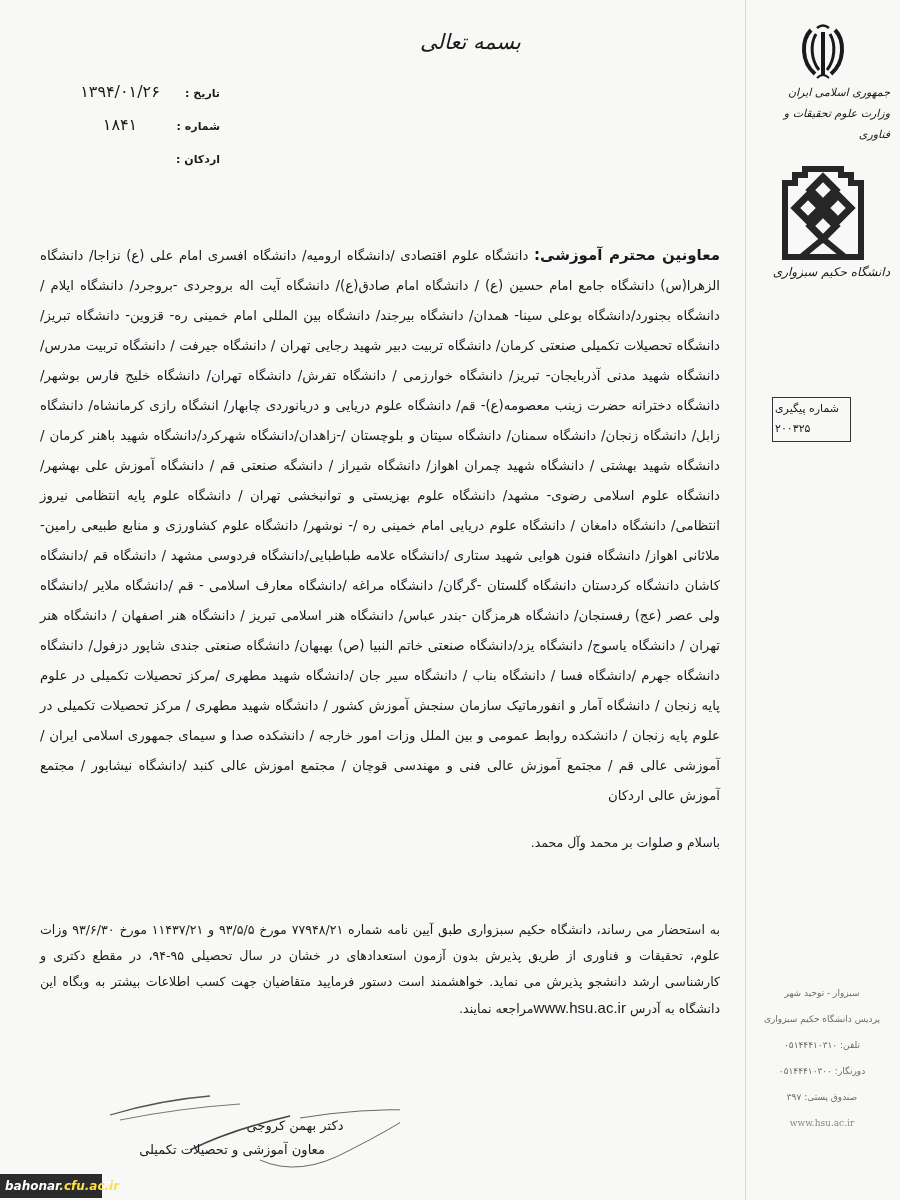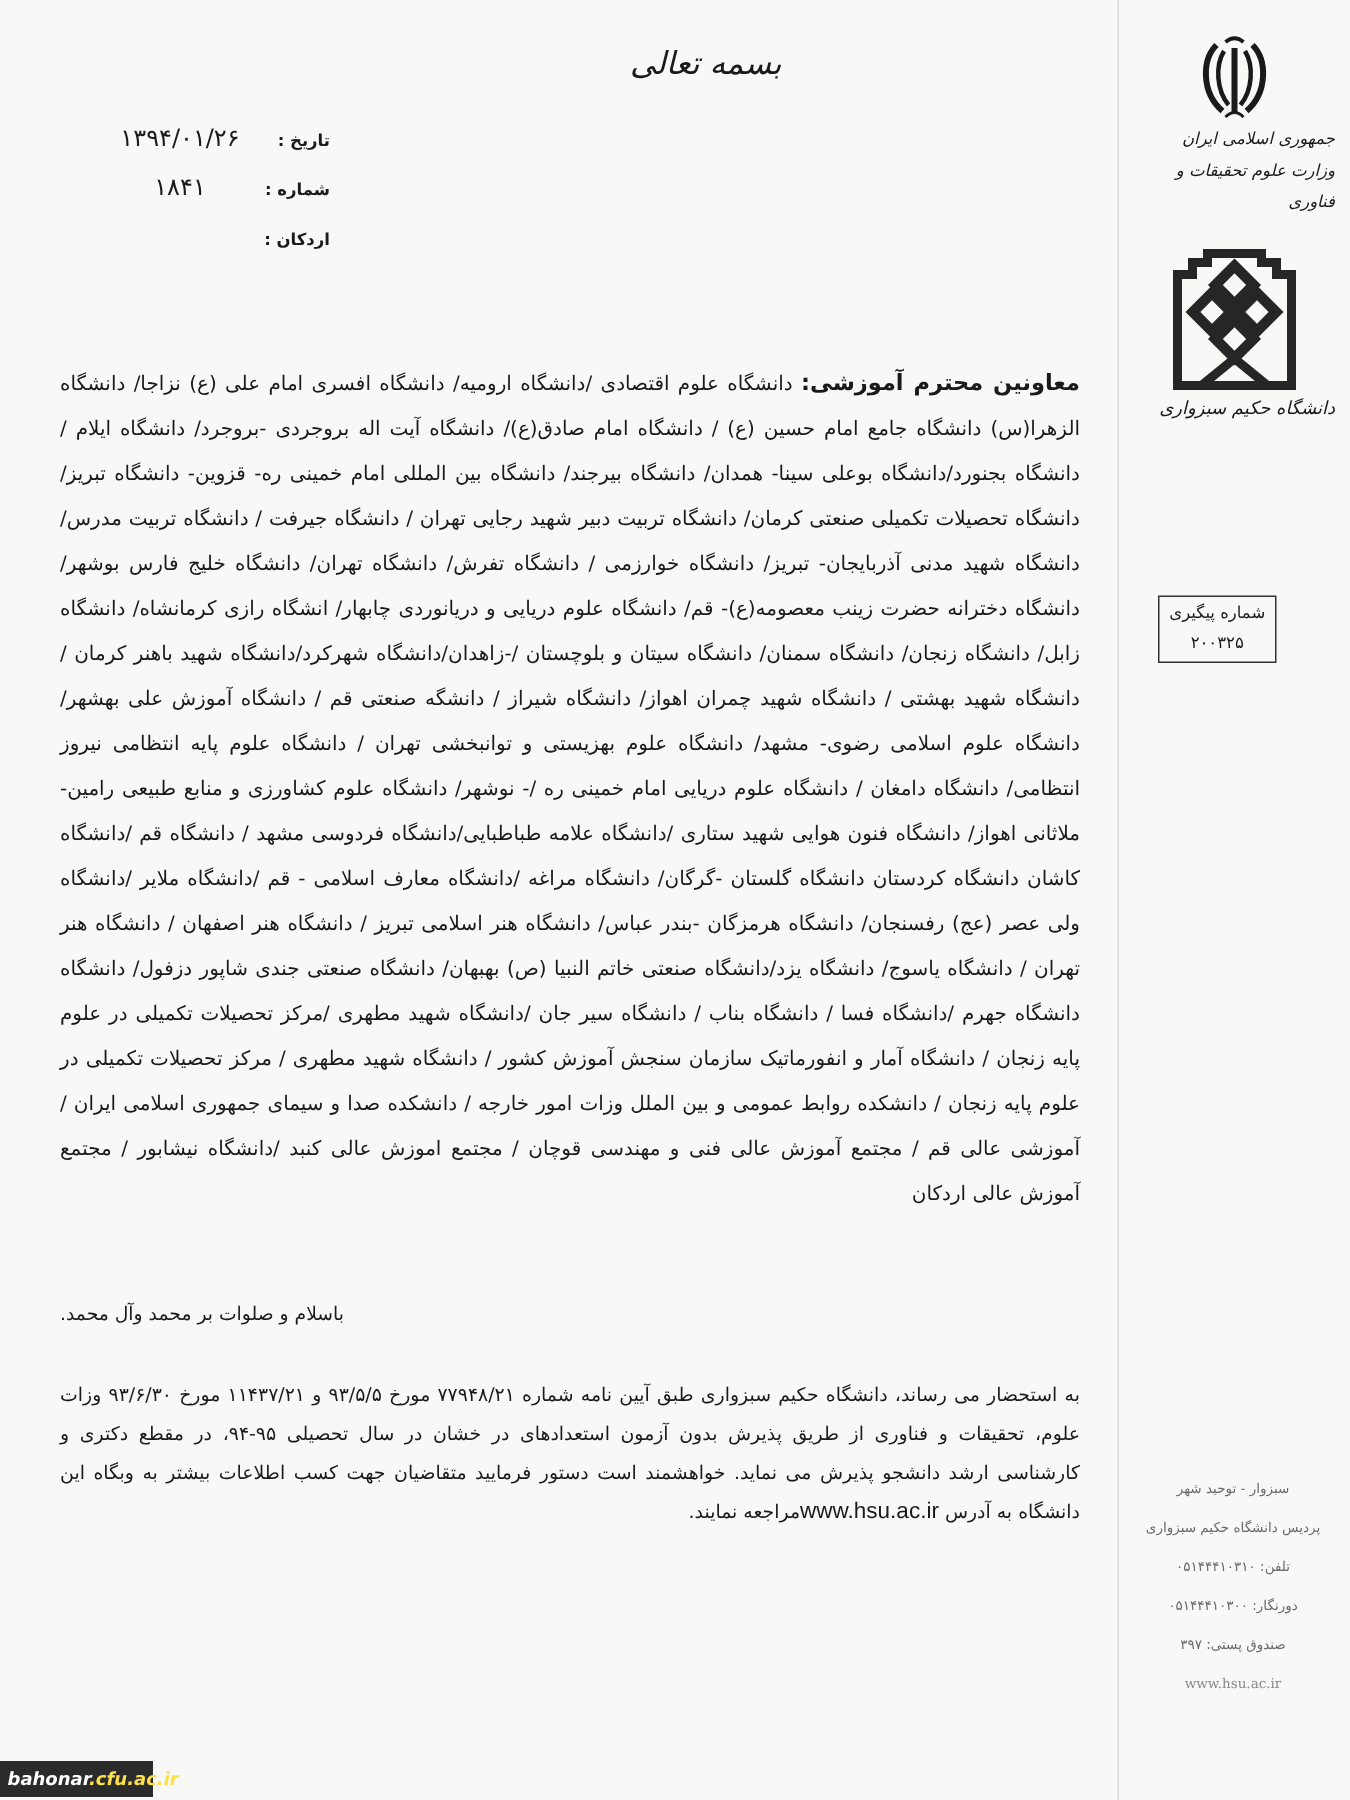--- a/index.html
+++ b/index.html
@@ -26,32 +26,32 @@
 
   .header-right { position: absolute; left: 755px; top: 20px; width: 135px; direction: rtl; }
   .emblem { width: 52px; height: 62px; margin: 0 auto; }
   .gov-line { font-family: "DejaVu Serif", serif; font-style: italic; font-size: 11px; line-height: 21px; }
   .uni-logo { width: 84px; height: 96px; margin: 20px auto 0 auto; }
   .uni-name { font-family: "DejaVu Serif", serif; font-style: italic; font-size: 12px; margin-top: 4px; }
 
   .tracking-box {
     position: absolute; left: 772px; top: 397px; width: 79px; height: 45px;
     border: 1px solid #333; direction: rtl; font-size: 11px; line-height: 20px;
-    padding: 1px 2px; box-sizing: border-box; text-align: center;
+    padding: 1px 2px; box-sizing: border-box; text-align: left;
   }
 
   .body-text {
     position: absolute; left: 40px; top: 240px; width: 680px;
     direction: rtl; text-align: justify; text-align-last: right;
     font-size: 13.3px; line-height: 30px;
   }
   .body-text .lead { font-weight: bold; font-size: 15px; }
   .greeting {
-    position: absolute; left: 40px; top: 868px; width: 680px; direction: rtl;
-    font-size: 12.5px; text-align: left;
+    position: absolute; left: 40px; top: 835px; width: 680px; direction: rtl;
+    font-size: 12.5px; text-align: right;
   }
   .para {
     position: absolute; left: 40px; top: 917px; width: 680px; direction: rtl;
     text-align: justify; text-align-last: right; font-size: 12.6px; line-height: 26px;
   }
   .para .url { font-family: "Liberation Sans", sans-serif; font-size: 15px; direction: ltr; unicode-bidi: embed; }
 
   .address-block {
     position: absolute; left: 752px; top: 932px; width: 140px; direction: rtl; text-align: center;
     font-size: 9px; line-height: 26px; color: #6a6a6a; margin-top: 48px;
@@ -142,18 +142,28 @@
 
   <div class="address-block">
     <div>سبزوار - توحید شهر</div>
     <div>پردیس دانشگاه حکیم سبزواری</div>
     <div>تلفن: ۰۵۱۴۴۴۱۰۳۱۰</div>
     <div>دورنگار: ۰۵۱۴۴۴۱۰۳۰۰</div>
     <div>صندوق پستی: ۳۹۷</div>
     <div class="address-url">www.hsu.ac.ir</div>
   </div>
 
+  <div class="signature">
+    <svg class="sig-scribble" width="340" height="90" viewBox="0 0 340 90">
+      <path d="M50 25 Q100 10 150 6" stroke="#555" stroke-width="1.3" fill="none"></path>
+      <path d="M60 30 Q120 18 180 14" stroke="#777" stroke-width="1" fill="none"></path>
+      <path d="M130 60 Q170 40 230 26" stroke="#444" stroke-width="1.5" fill="none"></path>
+      <path d="M200 70 Q240 88 290 60 Q330 40 360 20 Q300 18 240 28" stroke="#666" stroke-width="1" fill="none"></path>
+    </svg>
+    <div class="sig-name">دکتر بهمن کروجی</div>
+    <div class="sig-title">معاون آموزشی و تحصیلات تکمیلی</div>
+  </div>
 
   <div class="watermark">
     <span>bahonar</span><span class="domain">.cfu.ac.ir</span>
   </div>
 
 </div>
 
 </body></html>

